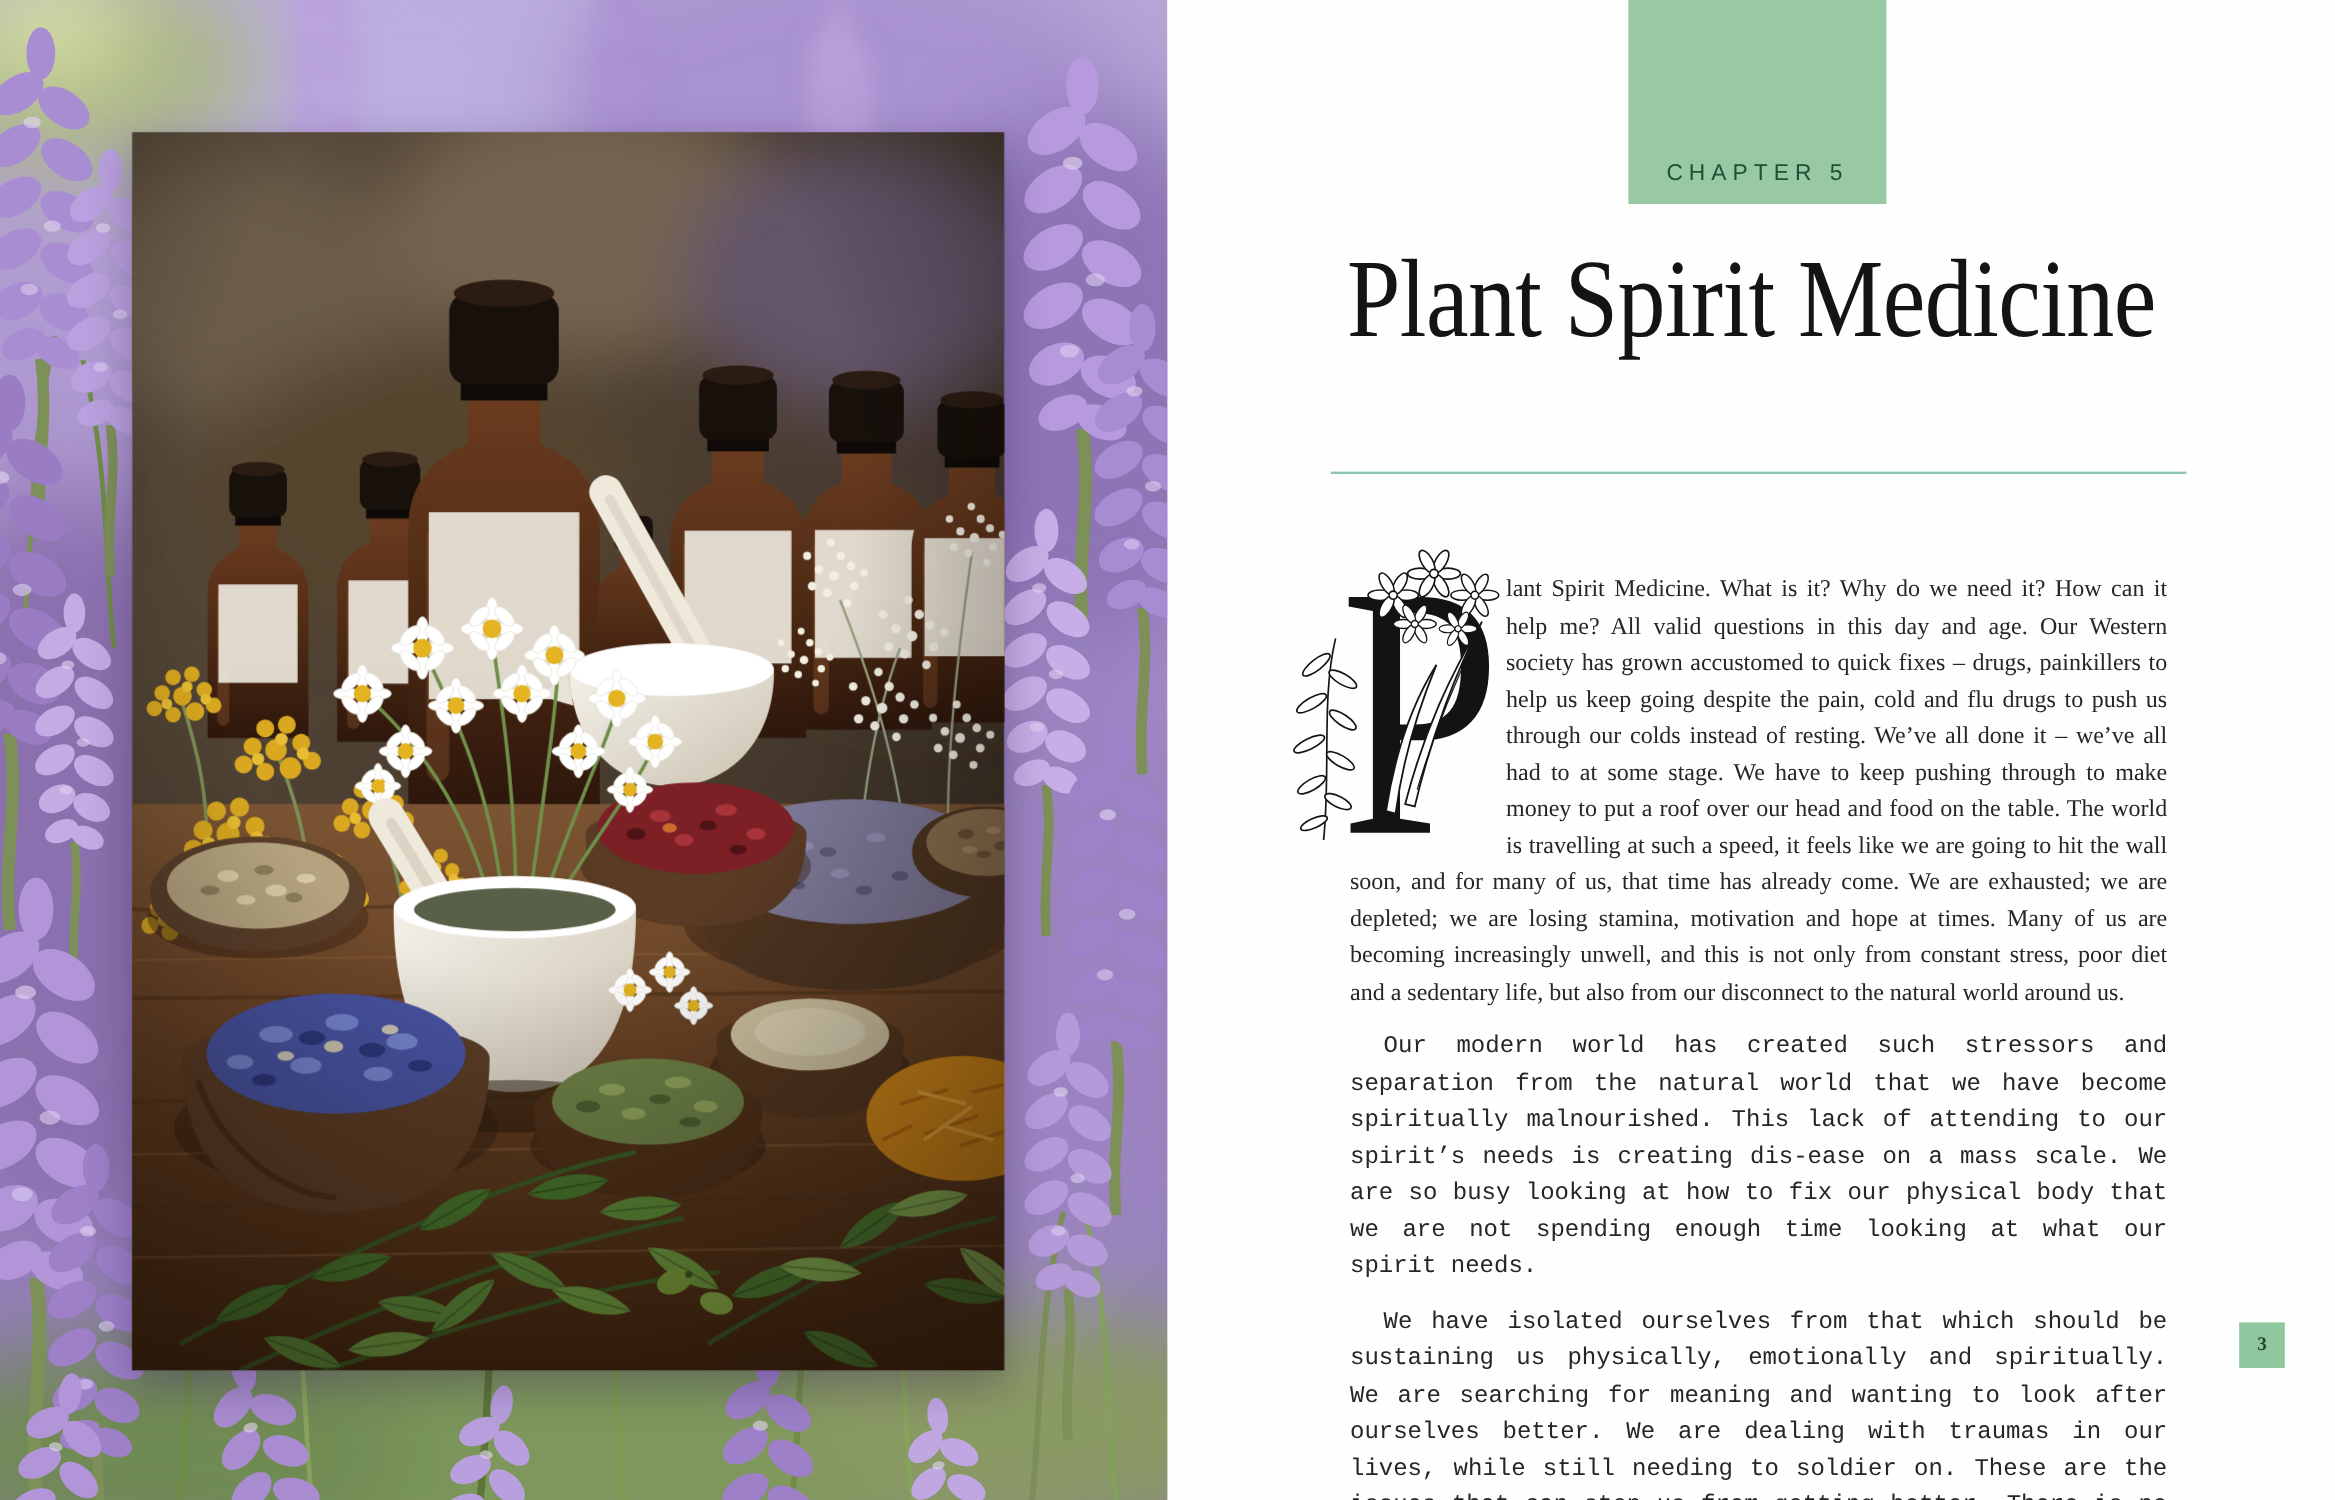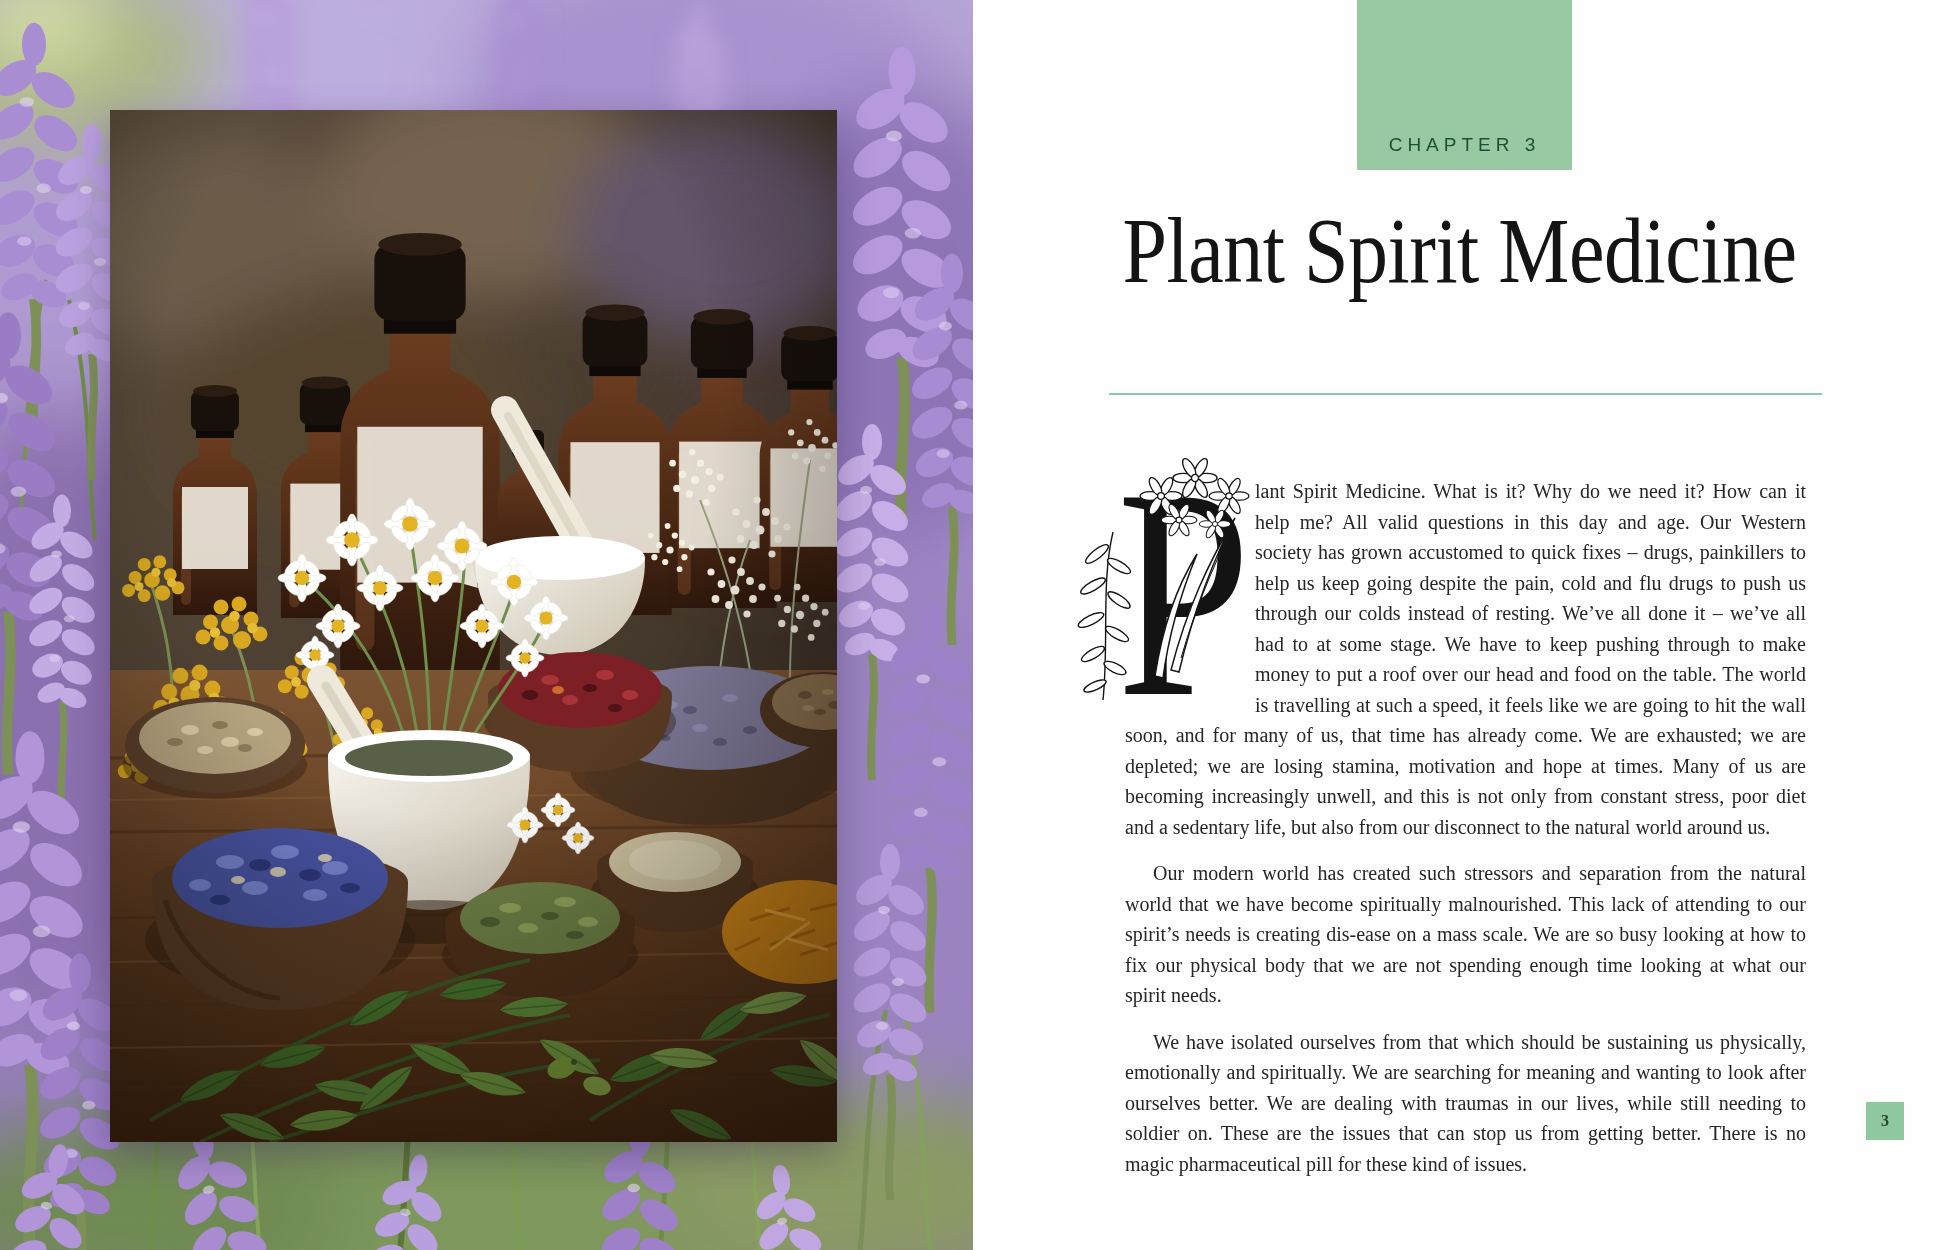--- a/index.html
+++ b/index.html
@@ -10,21 +10,21 @@
   .right-page{position:absolute;left:973px;top:0;width:973px;height:1250px;background:#fefefe;}
   .banner{position:absolute;left:384px;top:0;width:215px;height:170px;background:#98c9a3;
           display:flex;align-items:flex-end;justify-content:center;padding-bottom:14px;box-sizing:border-box;}
   .banner span{font-family:"Liberation Sans",sans-serif;font-size:19px;letter-spacing:5px;color:#1b5136;}
   .title{position:absolute;left:0;top:198px;width:973px;margin:0;text-align:center;font-weight:400;
          font-size:80px;letter-spacing:-0.5px;color:#141414;transform:scaleY(1.16);transform-origin:center top;}
   .rule{position:absolute;left:136px;top:393px;width:713px;height:2px;background:#8cc7ae;}
   .bodycol{position:absolute;left:136px;top:460px;width:713px;font-size:20px;line-height:30.5px;
            text-align:justify;color:#262626;}
   .bodycol p{margin:16px;}
-  .bodycol p.indent{text-indent:28px;}
+  .bodycol p.indent{text-indent:28px;font-family:Liberation Mono, monospace;}
   .dropcap{float:left;width:160px;height:244px;margin:2px 12px 0 -26px;}
   .dropcap svg{overflow:visible;display:block;}
   .badge{position:absolute;left:893px;top:1102px;width:38px;height:38px;background:#8fc89e;
          display:flex;align-items:center;justify-content:center;
          font-family:"Liberation Serif",serif;font-weight:bold;font-size:16px;color:#23472e;}
 </style>
 </head>
 <body>
 
 <div class="spread">
@@ -503,21 +503,21 @@
         </g>
 
         <rect width="727" height="1032" fill="url(#vig)"></rect>
       </svg>
     </div>
   </div>
 
   <div class="right-page">
 
     <div class="banner">
-      <span>CHAPTER 3</span>
+      <span>CHAPTER 5</span>
     </div>
 
     <h1 class="title">Plant Spirit Medicine</h1>
 
     <div class="rule"></div>
 
     <div class="bodycol">
       <div class="dropcap">
         <svg width="190" height="250" viewBox="0 0 190 250">
 

